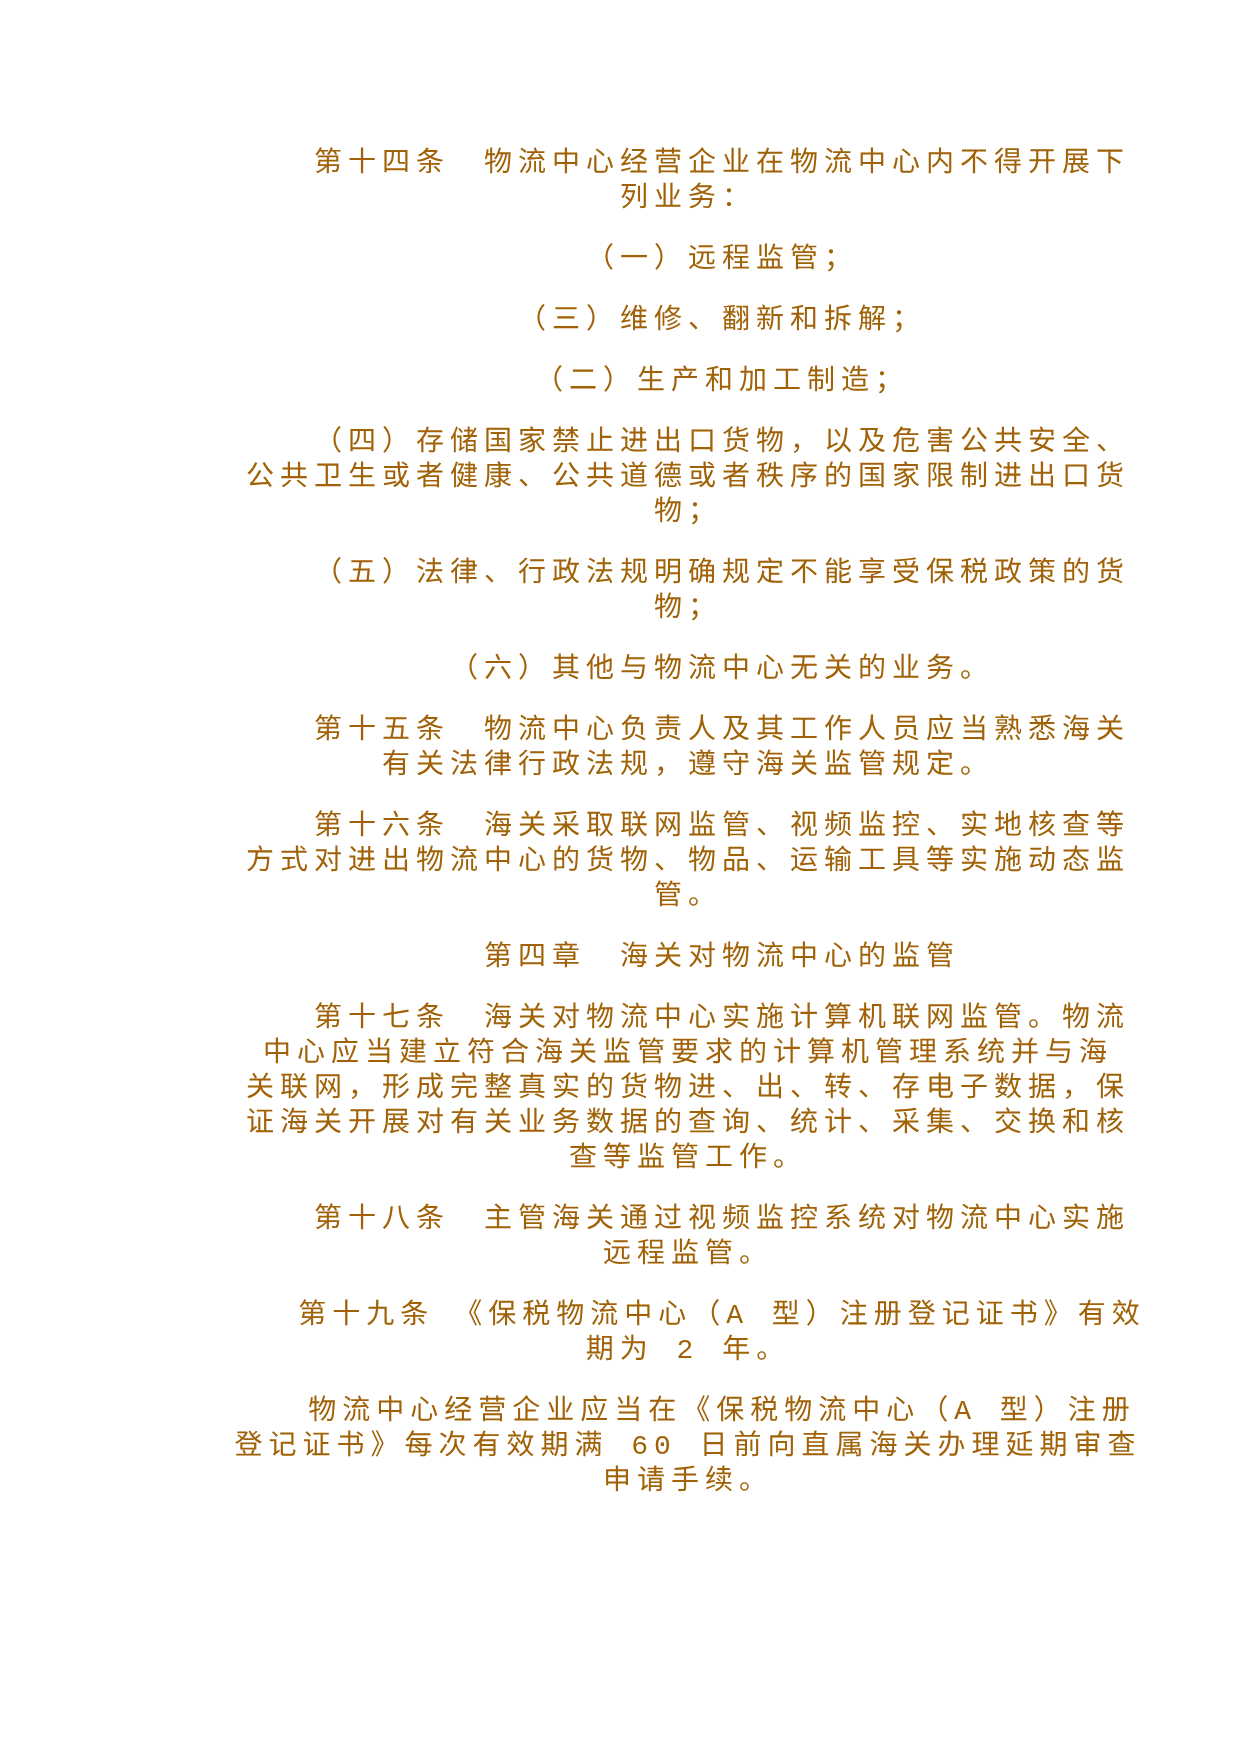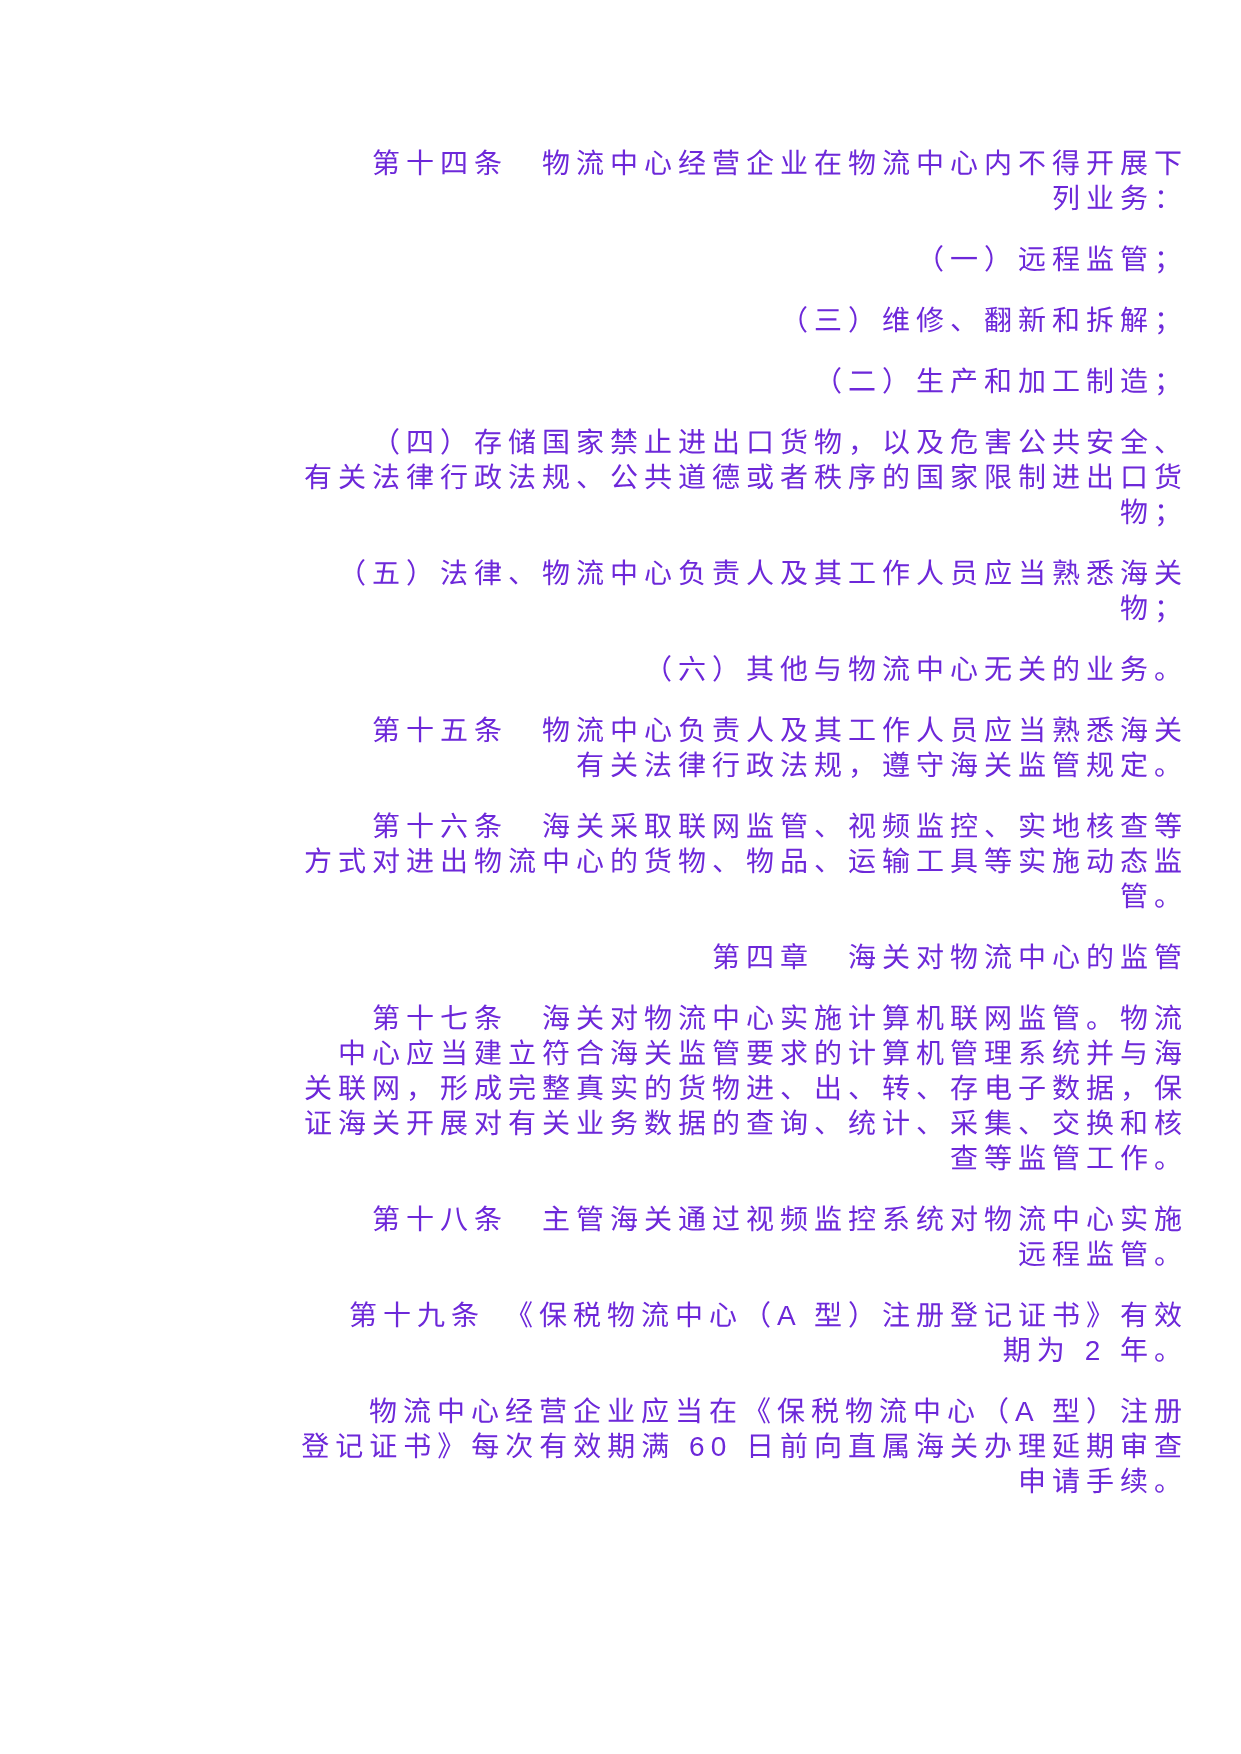--- a/index.html
+++ b/index.html
@@ -12,44 +12,44 @@
     width: 1241px;
     height: 1754px;
     background: #ffffff;
     overflow: hidden;
     box-sizing: border-box;
     padding: 146px 60px 0 188px;
   }
   .para {
     width: 1000px;
     margin: 0 0 26px 0;
-    color: #6d28d9;
-    font-family: Liberation Sans, sans-serif;
+    color: #a16207;
+    font-family: Liberation Mono, monospace;
     font-weight: normal;
     font-size: 28px;
     line-height: 35px;
     letter-spacing: 6px;
     text-indent: 68px;      
     white-space: pre-line;  
-    text-align: right;
+    text-align: center;
   }
 </style>
 </head>
 <body>
 
 <main class="page">
   <p class="para">第十四条　物流中心经营企业在物流中心内不得开展下
 列业务：</p>
   <p class="para">（一）远程监管；</p>
   <p class="para">（三）维修、翻新和拆解；</p>
   <p class="para">（二）生产和加工制造；</p>
   <p class="para">（四）存储国家禁止进出口货物，以及危害公共安全、
-有关法律行政法规、公共道德或者秩序的国家限制进出口货
+公共卫生或者健康、公共道德或者秩序的国家限制进出口货
 物；</p>
-  <p class="para">（五）法律、物流中心负责人及其工作人员应当熟悉海关
+  <p class="para">（五）法律、行政法规明确规定不能享受保税政策的货
 物；</p>
   <p class="para">（六）其他与物流中心无关的业务。</p>
   <p class="para">第十五条　物流中心负责人及其工作人员应当熟悉海关
 有关法律行政法规，遵守海关监管规定。</p>
   <p class="para">第十六条　海关采取联网监管、视频监控、实地核查等
 方式对进出物流中心的货物、物品、运输工具等实施动态监
 管。</p>
   <p class="para">第四章　海关对物流中心的监管</p>
   <p class="para">第十七条　海关对物流中心实施计算机联网监管。物流
 中心应当建立符合海关监管要求的计算机管理系统并与海

